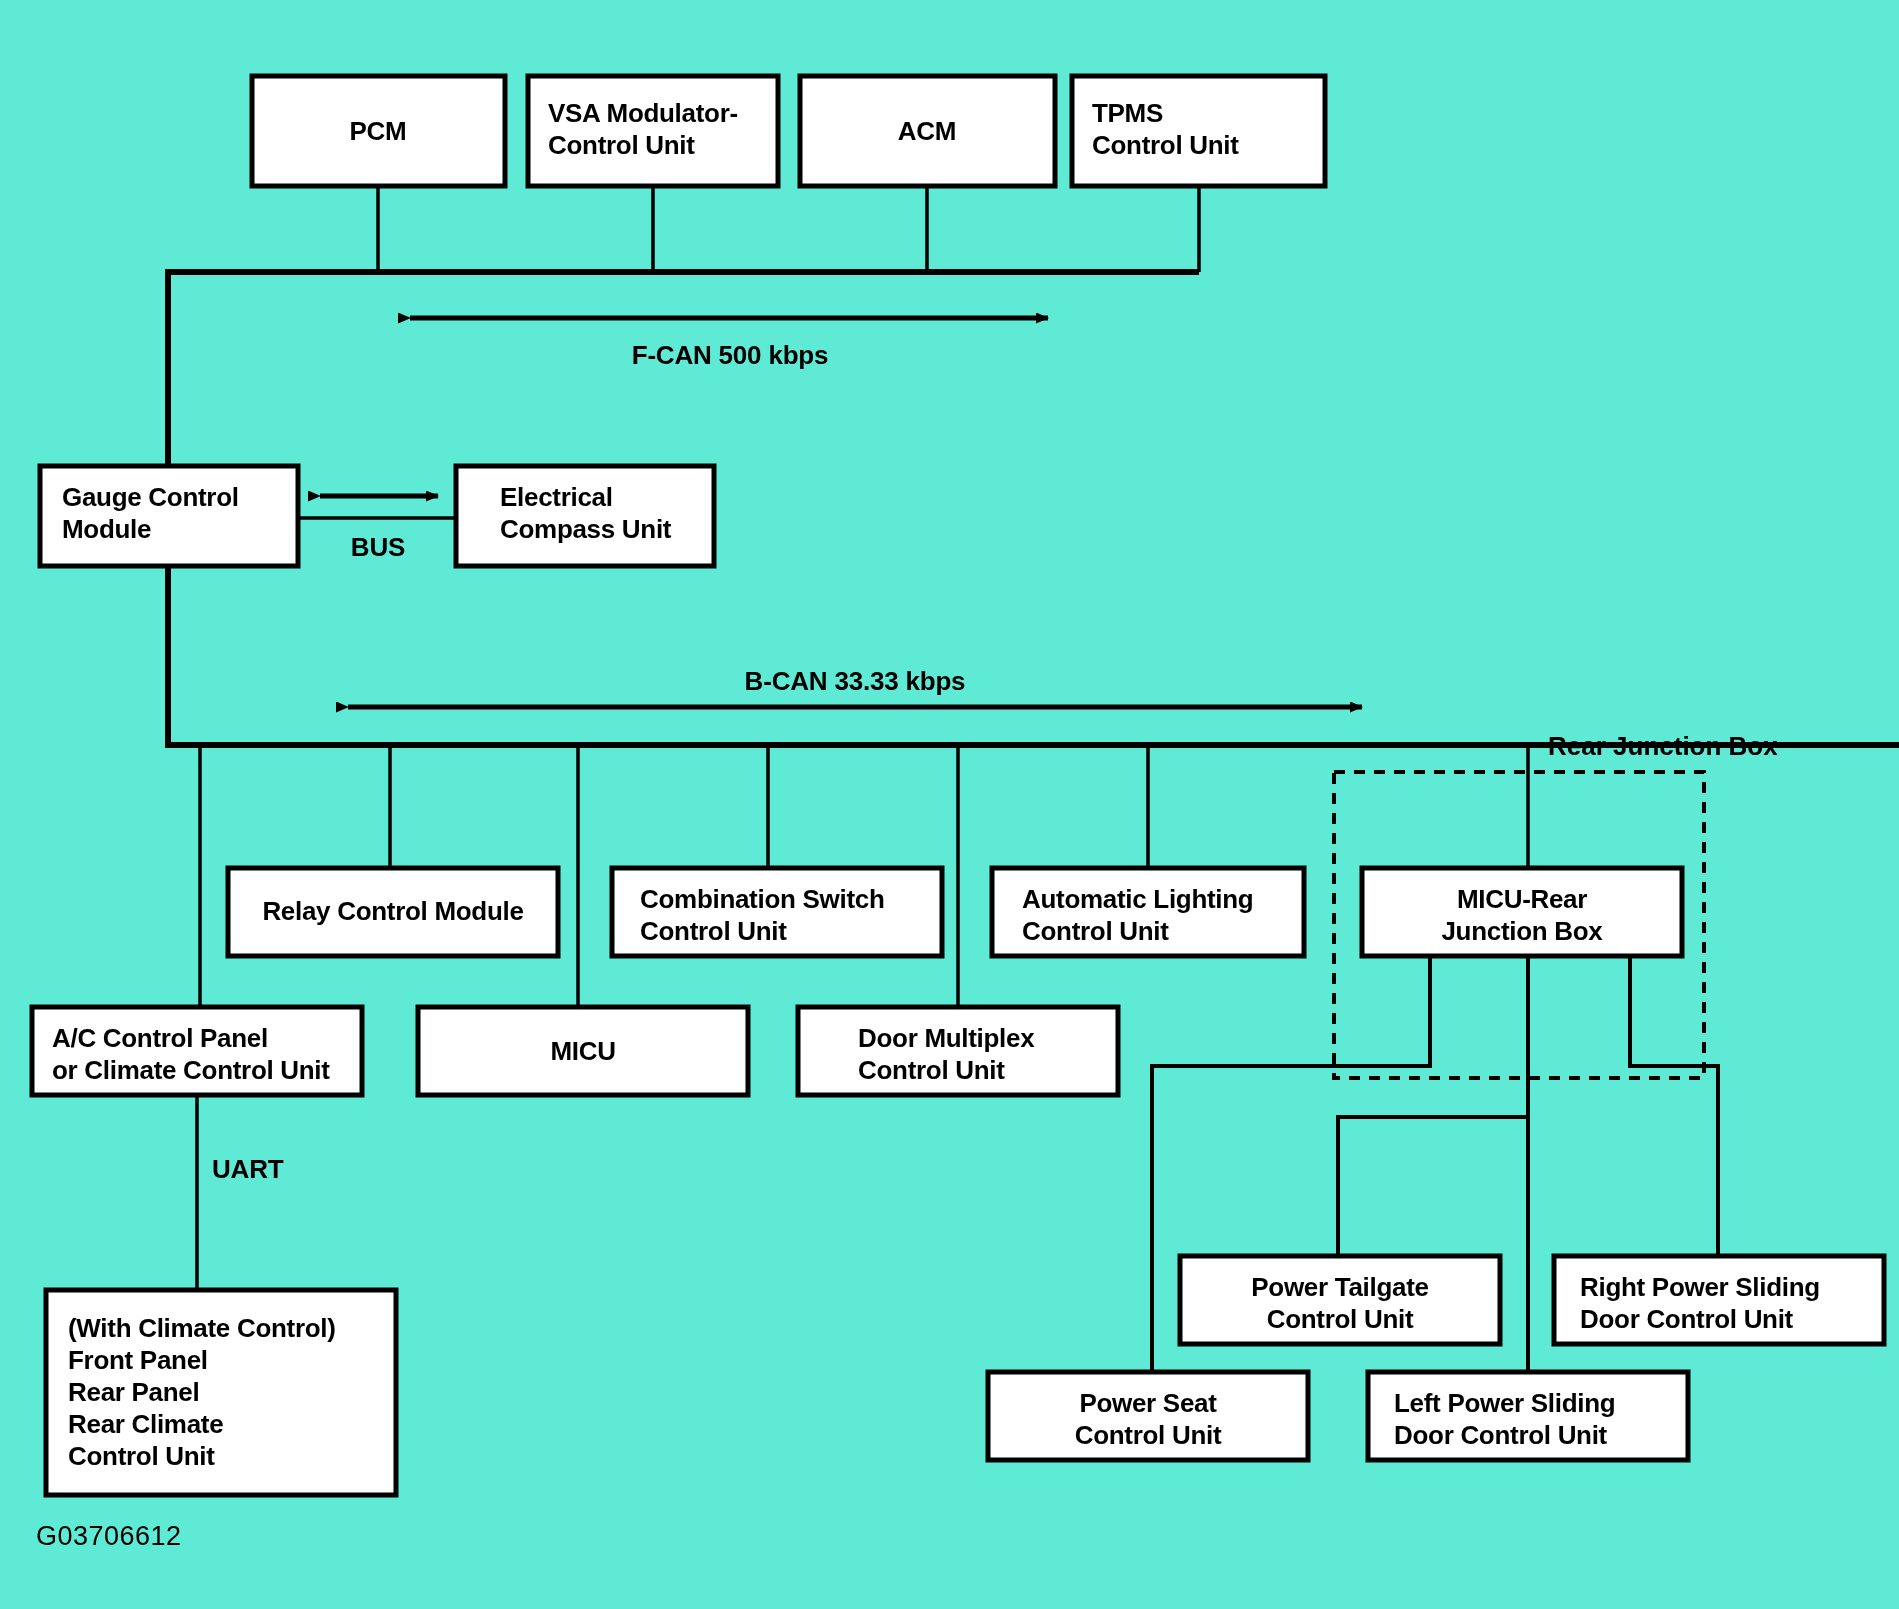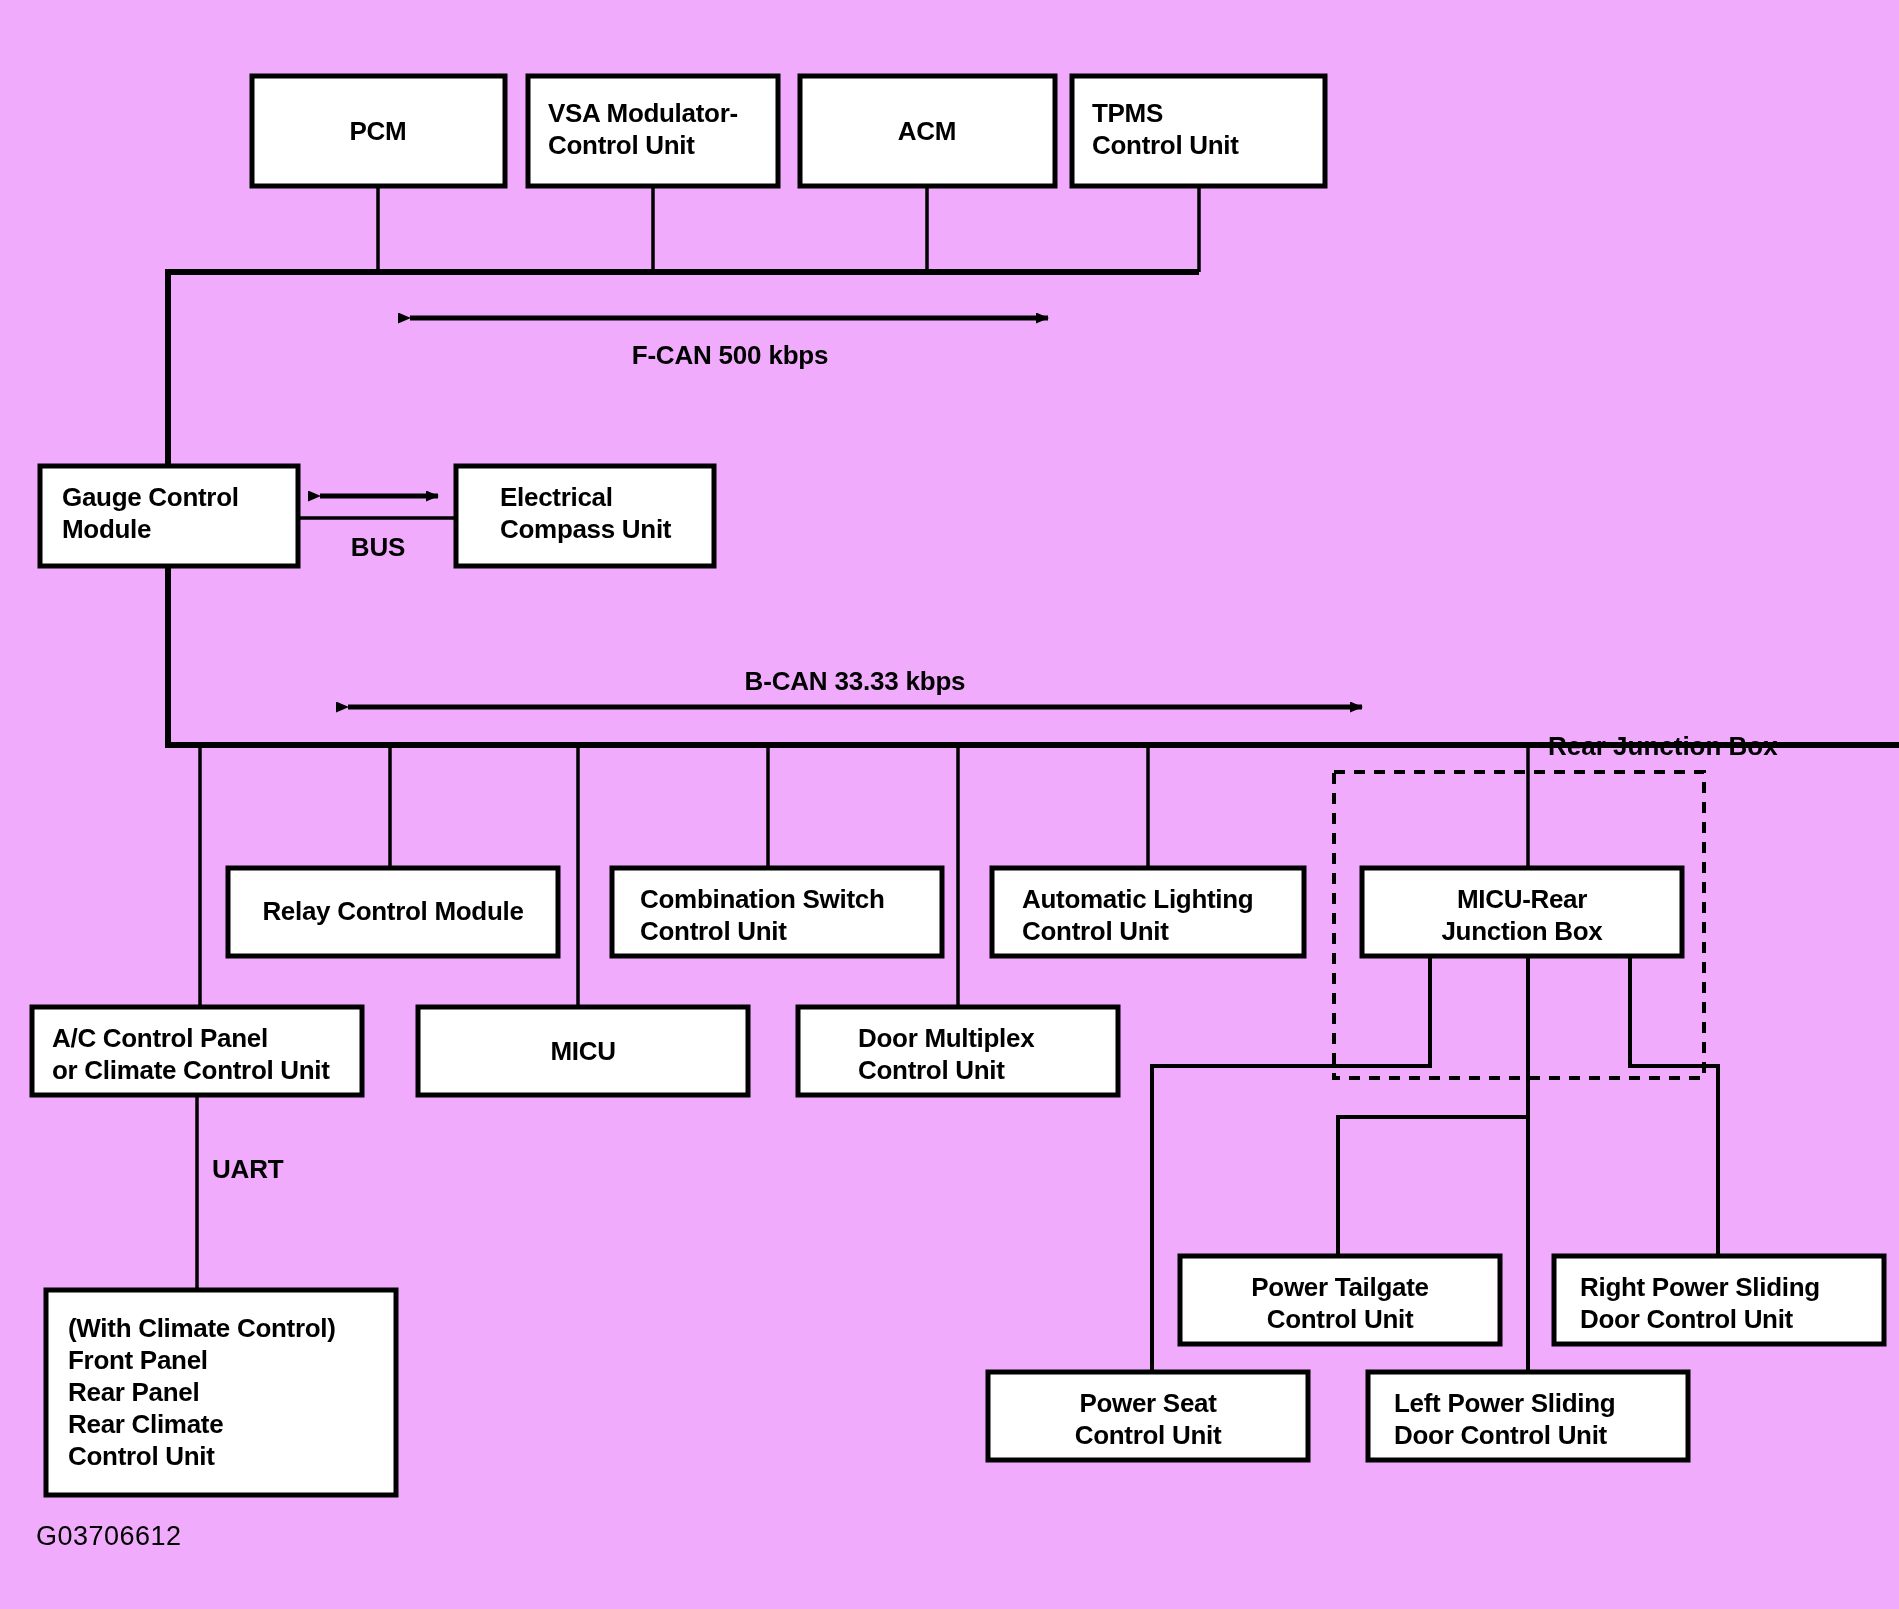--- a/index.html
+++ b/index.html
@@ -10,21 +10,21 @@
   body {
     width: 1899px;
     height: 1609px;
     font-family: "Liberation Sans", sans-serif;
     overflow: hidden;
   }
   #diagram-root {
     position: relative;
     width: 1899px;
     height: 1609px;
-    background: #f0abfc;
+    background: #5eead4;
   }
   svg.diagram {
     position: absolute;
     top: 0;
     left: 0;
     width: 1899px;
     height: 1609px;
     display: block;
   }
   .box-rect {

